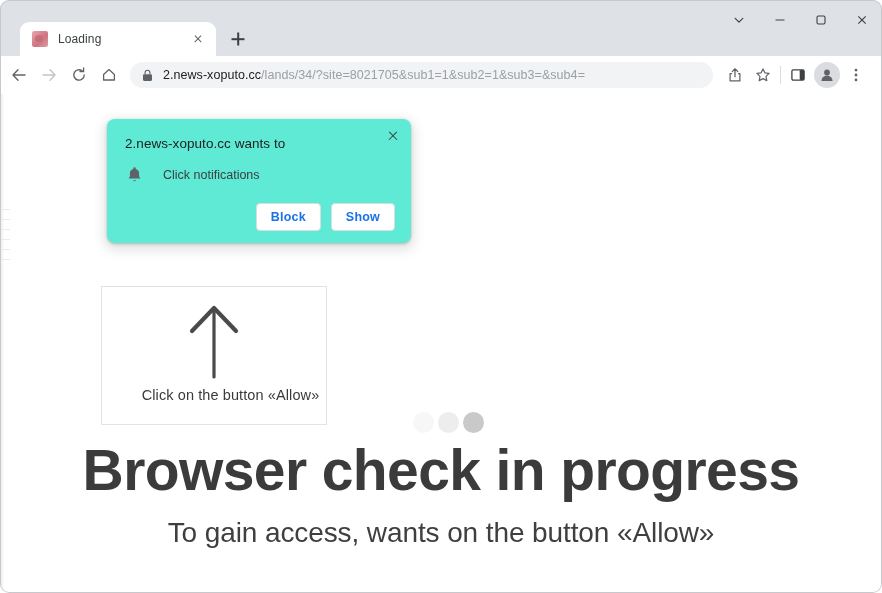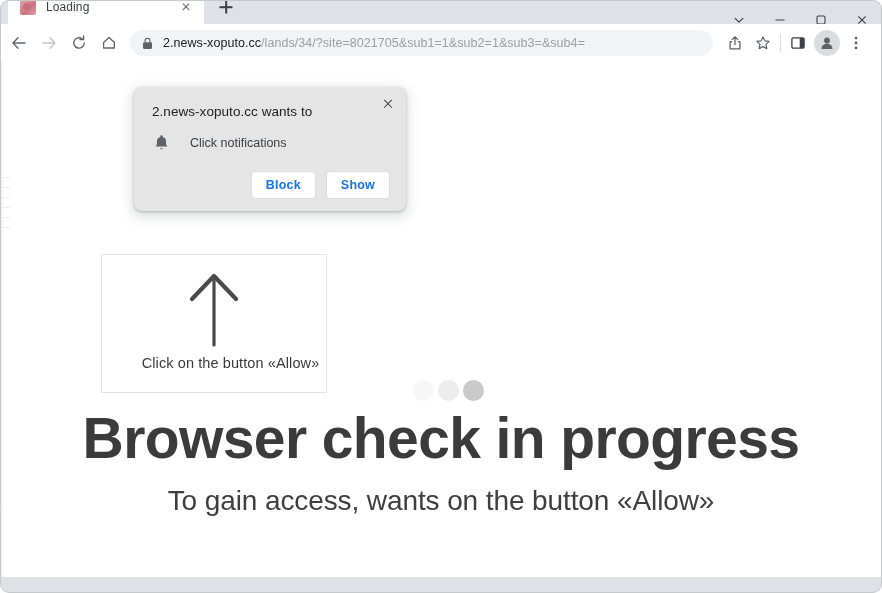--- a/index.html
+++ b/index.html
@@ -19,25 +19,25 @@
     width: 882px;
     height: 593px;
     background: #dee1e6;
     border-radius: 9px;
     overflow: hidden;
   }
 
   
   #tab-strip {
     position: relative;
-    height: 24px;
+    height: 56px;
     background: #dee1e6;
     display: flex;
     align-items: flex-end;
-    padding-left: 8px;
+    padding-left: 20px;
   }
 
   #tab-active {
     position: relative;
     width: 196px;
     height: 34px;
     background: #ffffff;
     border-radius: 9px 9px 0 0;
     display: flex;
     align-items: center;
@@ -220,23 +220,23 @@
   #edge-artifact-ticks i {
     display: block;
     height: 1px;
     background: #ececec;
     margin-bottom: 9px;
   }
 
   
   #permission-bubble {
     position: absolute;
-    left: 134px; top: 25px;
-    width: 272px;
-    background: #e5e5e5;
+    left: 107px; top: 25px;
+    width: 304px;
+    background: #5eead4;
     border-radius: 8px;
     box-shadow: 0 1px 3px rgba(60,64,67,.30), 0 4px 12px 3px rgba(60,64,67,.15);
     z-index: 10;
     padding: 16px 16px 12px 18px;
   }
 
   #bubble-close {
     position: absolute;
     right: 7px; top: 6px;
     width: 22px; height: 22px;

